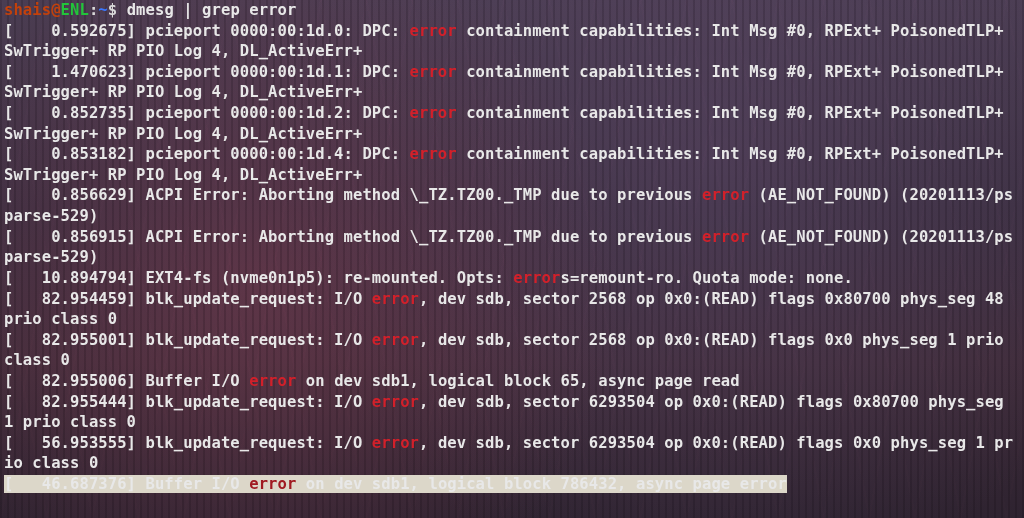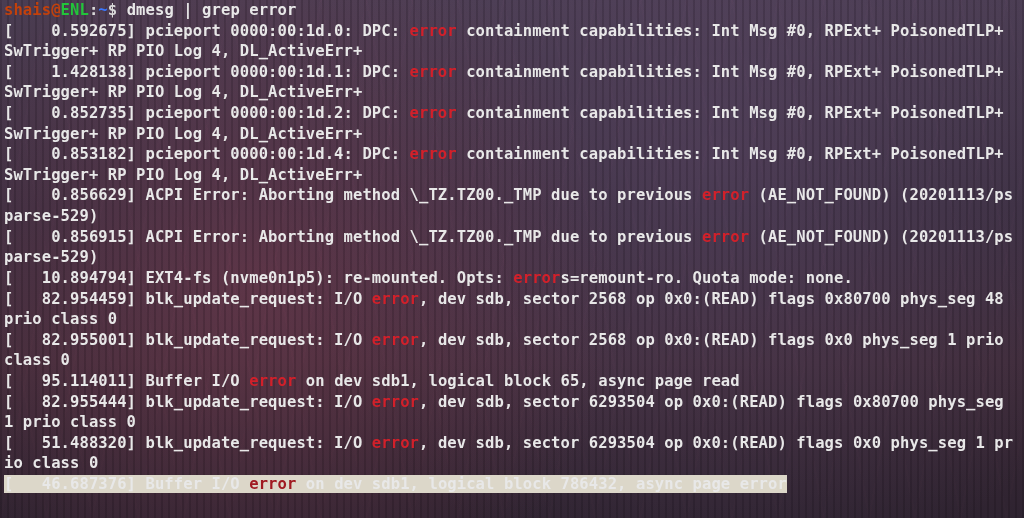--- a/index.html
+++ b/index.html
@@ -48,24 +48,24 @@
   
   .sel { background: #dcd7c9; color:#2a2a2a; }
   .sel .hl { color:#a01a22; }
 </style>
 </head>
 <body>
 <div id="bg-texture"></div>
 
 <pre class="terminal"><span class="prompt"><span class="user">shais</span><span class="user">@</span><span class="host">ENL</span><span class="colon">:</span><span class="path">~</span><span class="dollar">$ </span></span><span class="cmd">dmesg | grep error</span>
 <span id="log-lines"><span><span class="fg">[    0.592675] pcieport 0000:00:1d.0: DPC: </span><span class="hl">error</span><span class="fg"> containment capabilities: Int Msg #0, RPExt+ PoisonedTLP+ SwTrigger+ RP PIO Log 4, DL_ActiveErr+</span></span>
-<span><span class="fg">[    1.428138] pcieport 0000:00:1d.1: DPC: </span><span class="hl">error</span><span class="fg"> containment capabilities: Int Msg #0, RPExt+ PoisonedTLP+ SwTrigger+ RP PIO Log 4, DL_ActiveErr+</span></span>
+<span><span class="fg">[    1.470623] pcieport 0000:00:1d.1: DPC: </span><span class="hl">error</span><span class="fg"> containment capabilities: Int Msg #0, RPExt+ PoisonedTLP+ SwTrigger+ RP PIO Log 4, DL_ActiveErr+</span></span>
 <span><span class="fg">[    0.852735] pcieport 0000:00:1d.2: DPC: </span><span class="hl">error</span><span class="fg"> containment capabilities: Int Msg #0, RPExt+ PoisonedTLP+ SwTrigger+ RP PIO Log 4, DL_ActiveErr+</span></span>
 <span><span class="fg">[    0.853182] pcieport 0000:00:1d.4: DPC: </span><span class="hl">error</span><span class="fg"> containment capabilities: Int Msg #0, RPExt+ PoisonedTLP+ SwTrigger+ RP PIO Log 4, DL_ActiveErr+</span></span>
 <span><span class="fg">[    0.856629] ACPI Error: Aborting method \_TZ.TZ00._TMP due to previous </span><span class="hl">error</span><span class="fg"> (AE_NOT_FOUND) (20201113/psparse-529)</span></span>
 <span><span class="fg">[    0.856915] ACPI Error: Aborting method \_TZ.TZ00._TMP due to previous </span><span class="hl">error</span><span class="fg"> (AE_NOT_FOUND) (20201113/psparse-529)</span></span>
 <span><span class="fg">[   10.894794] EXT4-fs (nvme0n1p5): re-mounted. Opts: </span><span class="hl">error</span><span class="fg">s=remount-ro. Quota mode: none.</span></span>
 <span><span class="fg">[   82.954459] blk_update_request: I/O </span><span class="hl">error</span><span class="fg">, dev sdb, sector 2568 op 0x0:(READ) flags 0x80700 phys_seg 48 prio class 0</span></span>
 <span><span class="fg">[   82.955001] blk_update_request: I/O </span><span class="hl">error</span><span class="fg">, dev sdb, sector 2568 op 0x0:(READ) flags 0x0 phys_seg 1 prio class 0</span></span>
-<span><span class="fg">[   95.114011] Buffer I/O </span><span class="hl">error</span><span class="fg"> on dev sdb1, logical block 65, async page read</span></span>
+<span><span class="fg">[   82.955006] Buffer I/O </span><span class="hl">error</span><span class="fg"> on dev sdb1, logical block 65, async page read</span></span>
 <span><span class="fg">[   82.955444] blk_update_request: I/O </span><span class="hl">error</span><span class="fg">, dev sdb, sector 6293504 op 0x0:(READ) flags 0x80700 phys_seg 1 prio class 0</span></span>
-<span><span class="fg">[   51.488320] blk_update_request: I/O </span><span class="hl">error</span><span class="fg">, dev sdb, sector 6293504 op 0x0:(READ) flags 0x0 phys_seg 1 prio class 0</span></span>
+<span><span class="fg">[   56.953555] blk_update_request: I/O </span><span class="hl">error</span><span class="fg">, dev sdb, sector 6293504 op 0x0:(READ) flags 0x0 phys_seg 1 prio class 0</span></span>
 <span class="sel"><span class="fg">[   46.687376] Buffer I/O </span><span class="hl">error</span><span class="fg"> on dev sdb1, logical block 786432, async page error</span></span></span></pre>
 
 </body></html>

